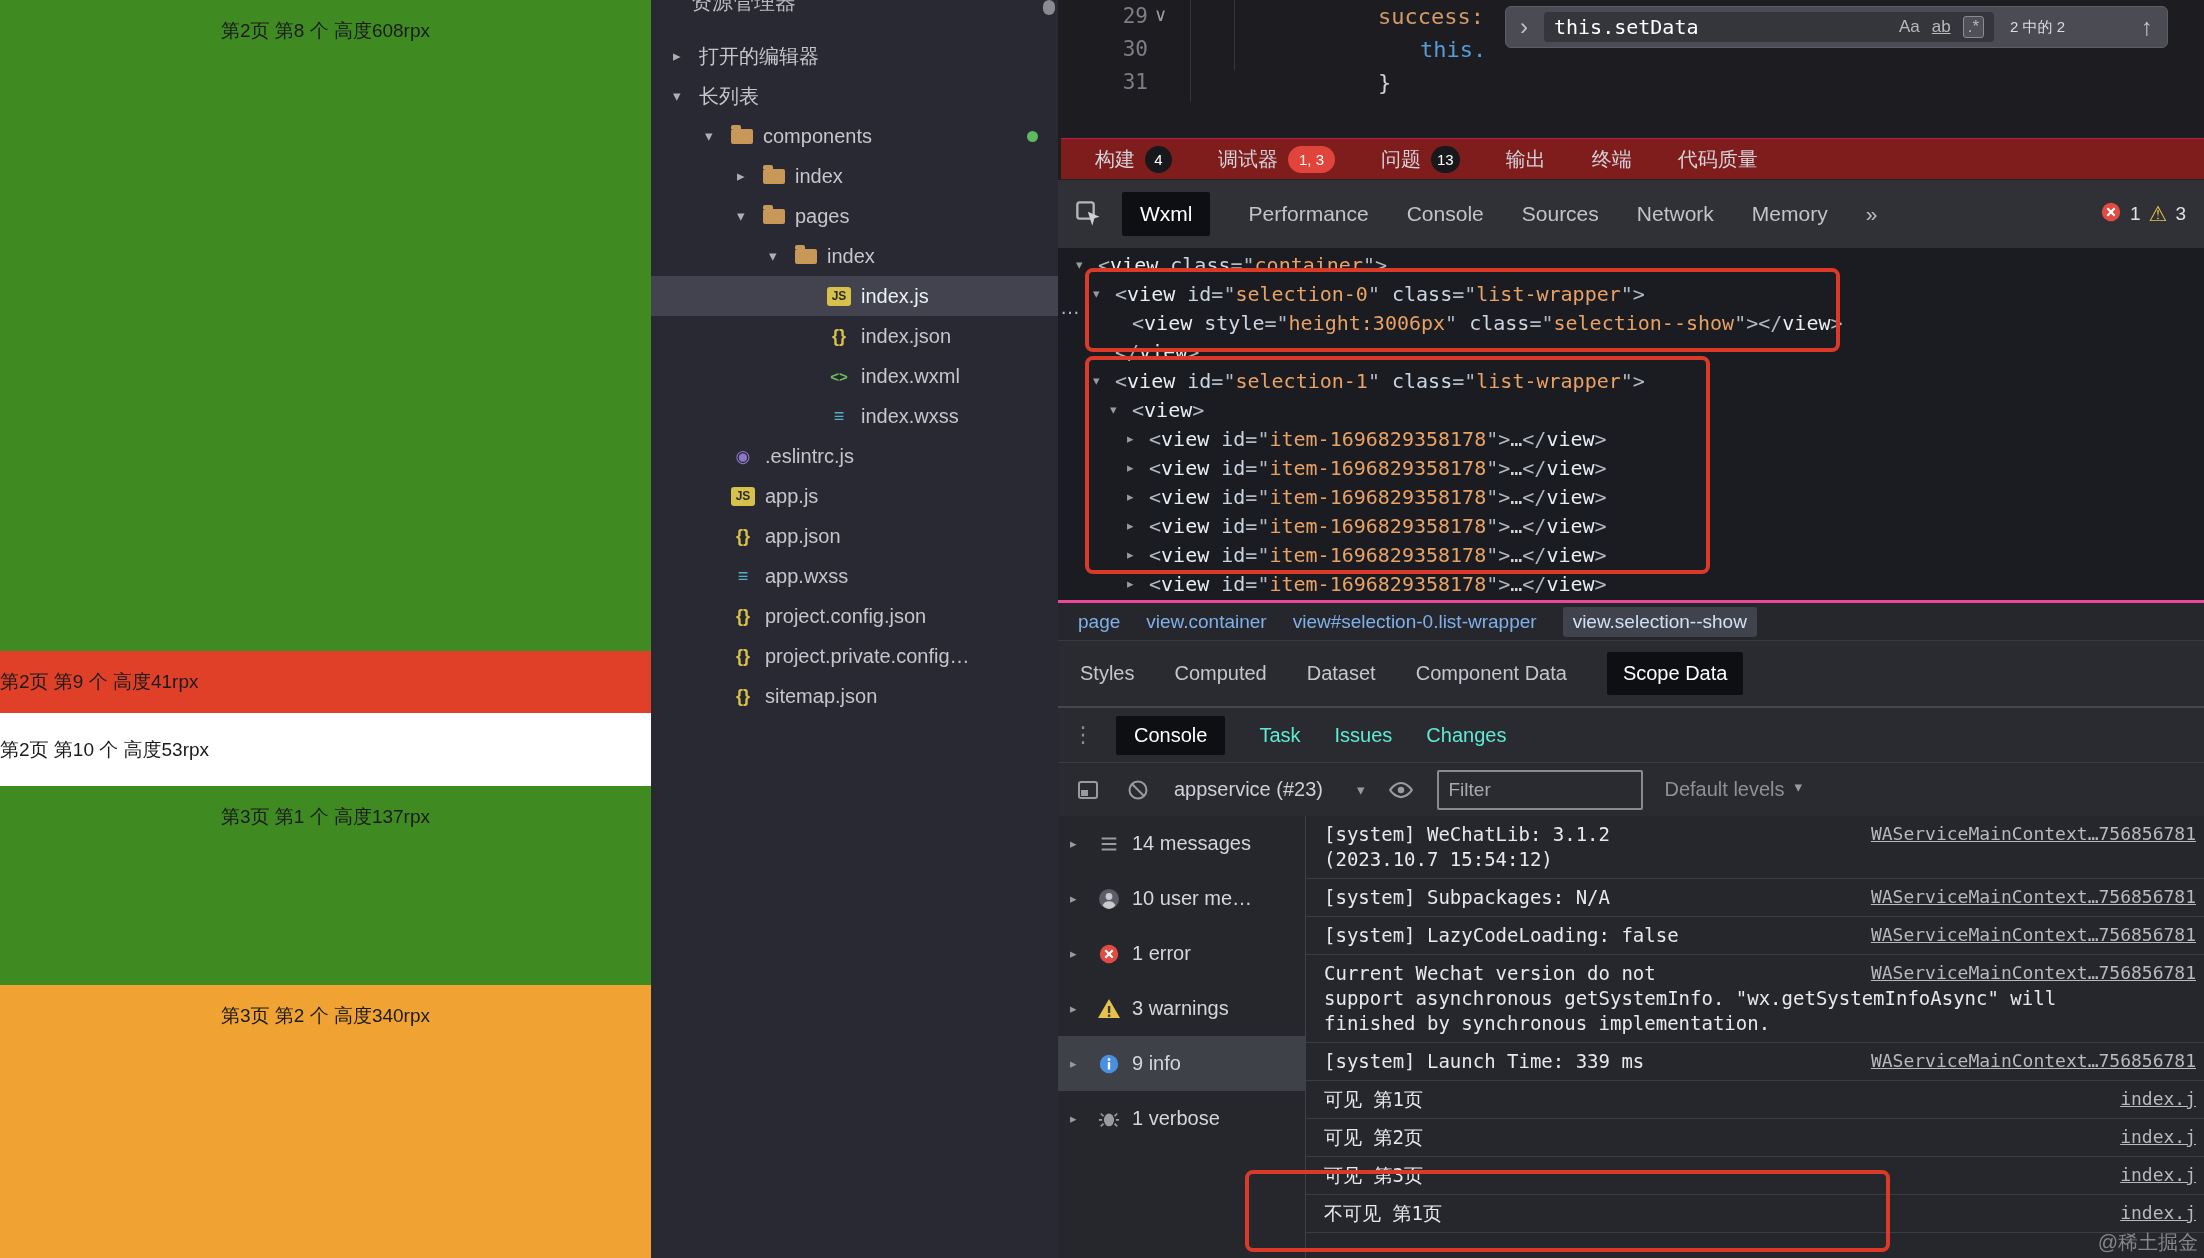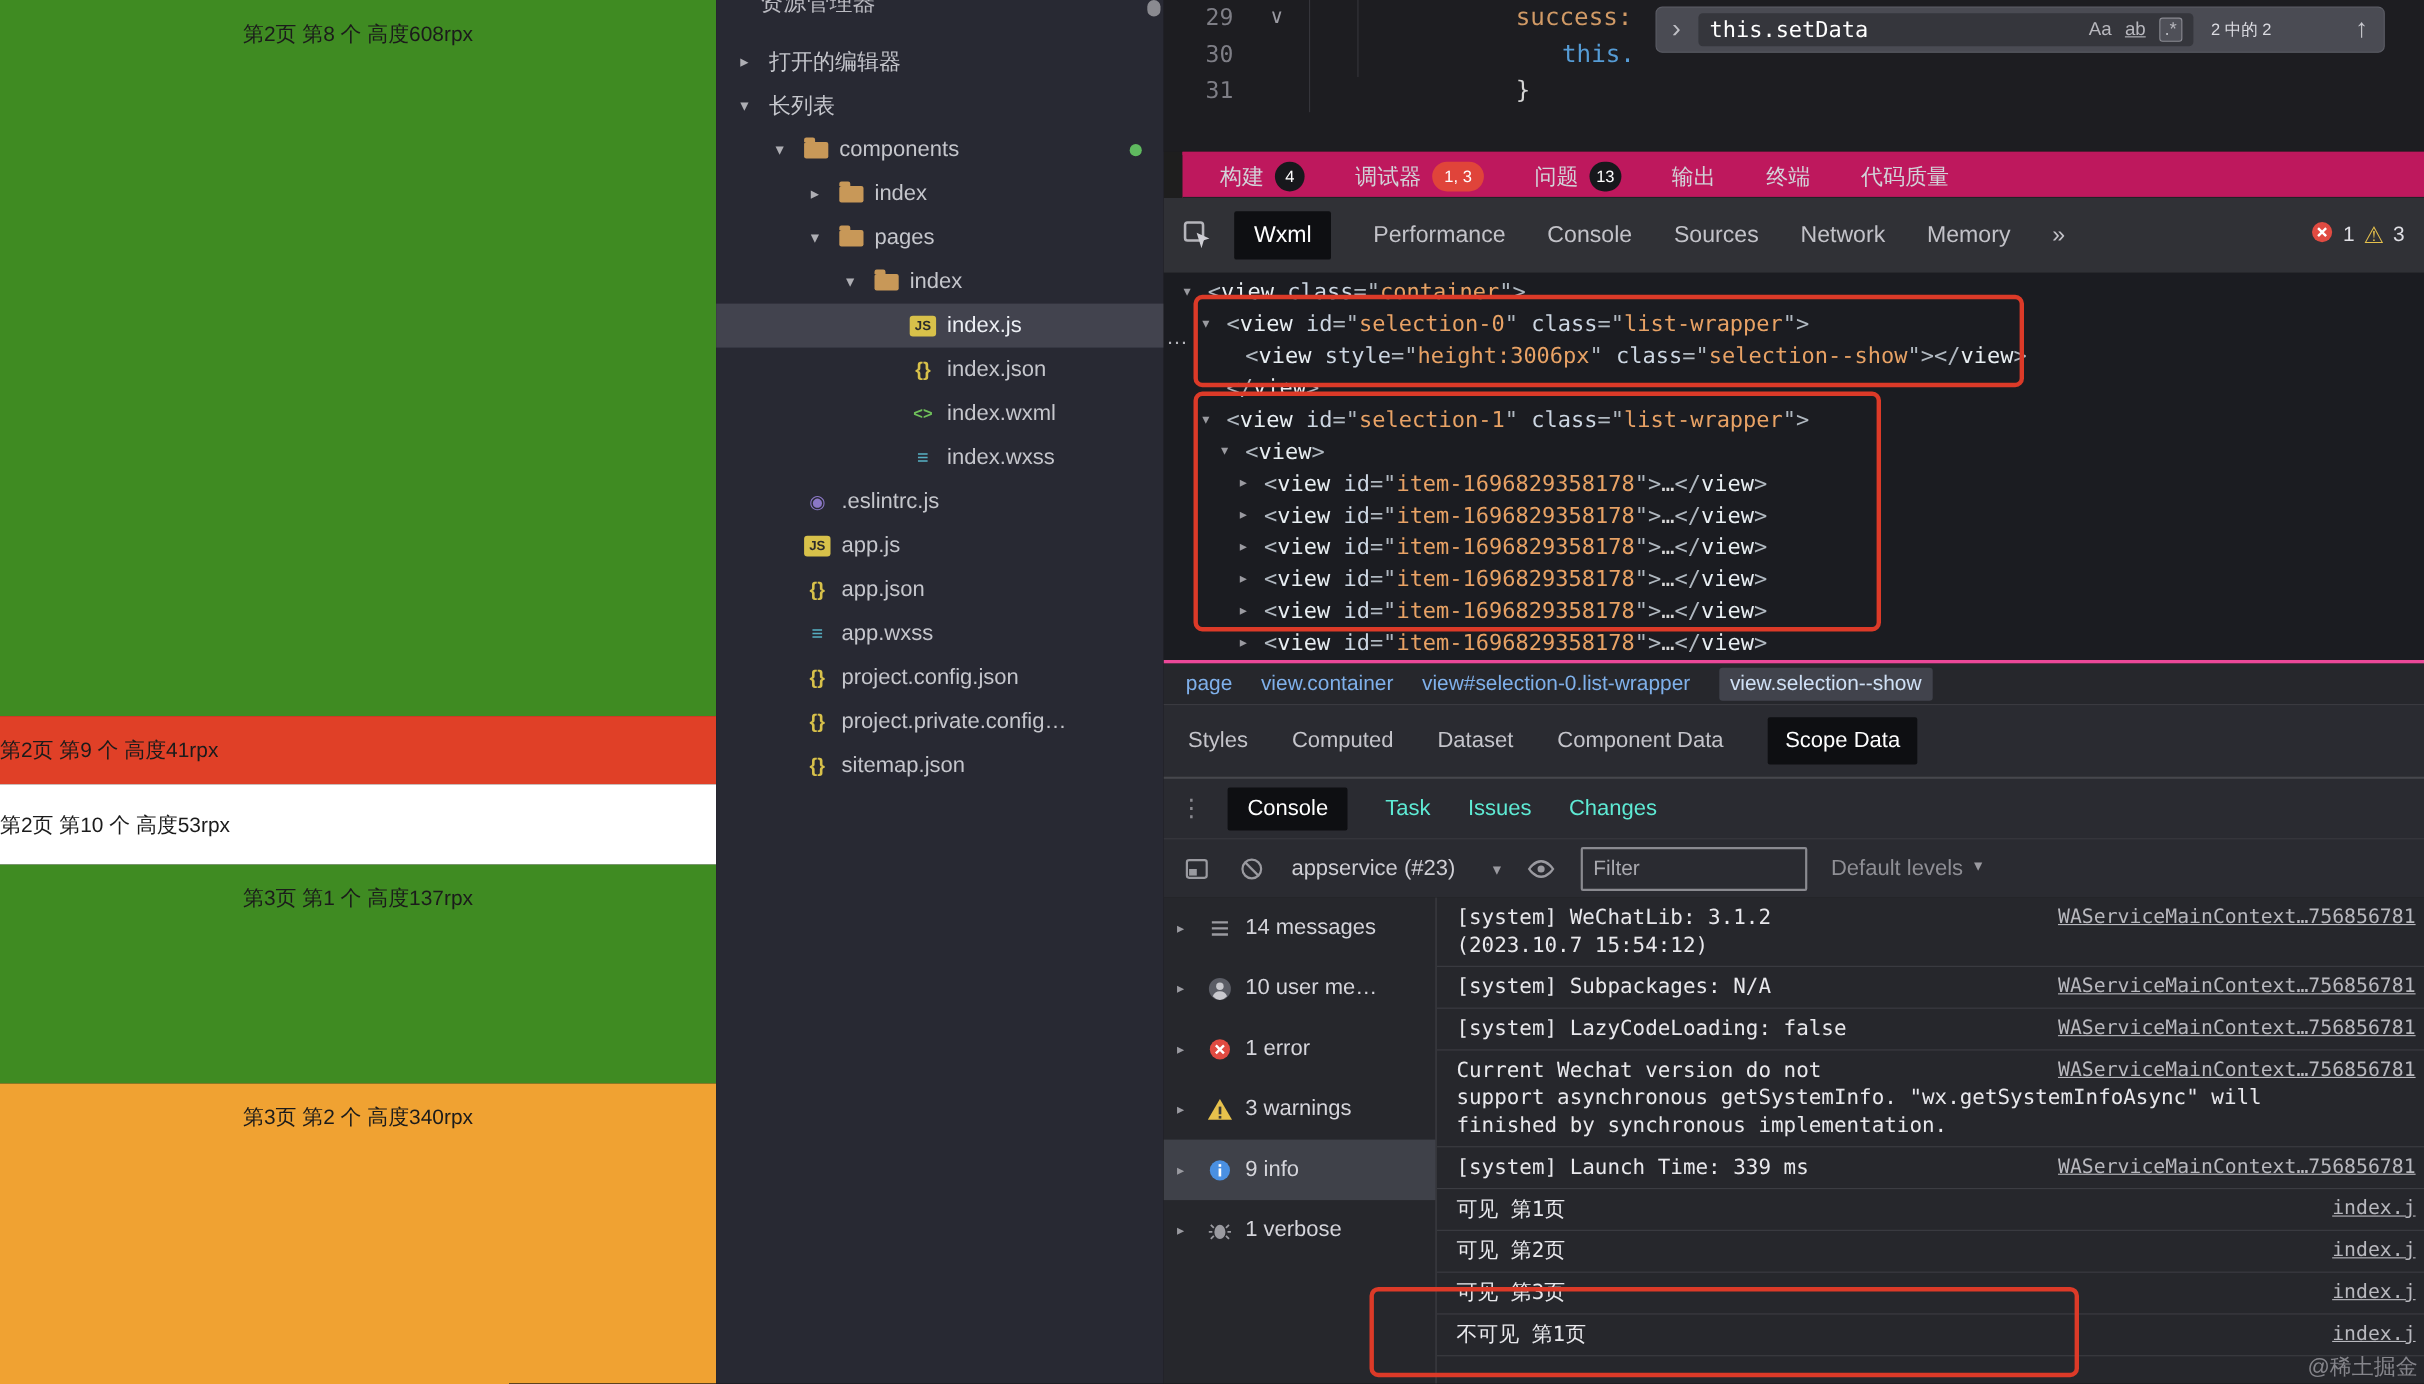--- a/index.html
+++ b/index.html
@@ -33,40 +33,40 @@
   .eslintbadge{color:#8b77c6;font-size:17px;width:24px;text-align:center;}
   .git-dot{width:11px;height:11px;border-radius:50%;background:#5fb95f;margin-left:auto;margin-right:20px;}
 
   
   .rightpane{position:absolute;left:1058px;top:0;width:1146px;height:1258px;background:#1e1e1e;}
 
   
   .editor{position:absolute;top:0;left:0;right:0;height:138px;background:#1d1d21;overflow:hidden;}
   .guide{position:absolute;width:1px;background:#35353b;top:0;}
   .g1{left:132px;height:102px;} .g2{left:176px;height:70px;}
-  .ed-num{position:absolute;left:38px;width:52px;color:#7e7e86;
+  .ed-num{position:absolute;left:38px;width:52px;text-align:right;color:#7e7e86;
           font-family:"DejaVu Sans Mono",monospace;font-size:21px;}
   .ed-fold{position:absolute;left:96px;color:#9a9aa2;font-size:18px;}
   .ed-code{position:absolute;font-family:"DejaVu Sans Mono",monospace;font-size:22px;white-space:pre;}
   .tk-key{color:#d19a66;} .tk-kw{color:#569cd6;} .tk-p{color:#d4d4d4;}
   .find-widget{position:absolute;left:447px;top:6px;right:36px;height:42px;background:#4a4b53;
                border:1px solid #5c5d66;border-radius:6px;display:flex;align-items:center;
                padding:0 14px;gap:16px;box-sizing:border-box;}
   .fw-chevron{color:#c0c0c6;font-size:24px;line-height:1;}
   .fw-input{display:flex;align-items:center;background:#35363c;border-radius:4px;padding:3px 10px;gap:12px;width:430px;}
   .fw-query{font-family:"DejaVu Sans Mono",monospace;font-size:20px;color:#fff;flex:1;}
   .fw-opt{color:#b8b8be;font-size:17px;}
   .fw-opt.word{text-decoration:underline;}
   .fw-opt.regex{border:1px solid #8a8a92;border-radius:3px;padding:0 4px;background:#4f5058;}
   .fw-count{color:#dcdce2;font-size:15px;white-space:nowrap;}
   .fw-up{margin-left:auto;color:#c8c8ce;font-size:24px;}
 
   
-  .toolstrip{position:absolute;top:138px;height:42px;left:17px;right:0;background:#be185d;
-             border-top:3px solid #be185d;border-bottom:1px solid #222226;
+  .toolstrip{position:absolute;top:138px;height:42px;left:3px;right:0;background:#7f1d1d;
+             border-top:1px solid #be185d;border-bottom:1px solid #222226;
              display:flex;align-items:center;gap:46px;padding-left:34px;box-sizing:border-box;}
   .pt-item{display:flex;align-items:center;gap:10px;font-size:20px;color:#d2d2d8;cursor:pointer;}
   .badge-dark{min-width:27px;height:27px;border-radius:14px;background:#17181c;color:#fff;font-size:15px;
               display:flex;align-items:center;justify-content:center;padding:0 6px;box-sizing:border-box;}
   .badge-red{height:27px;border-radius:14px;background:#e0443a;color:#fff;font-size:15px;
              display:flex;align-items:center;justify-content:center;padding:0 11px;}
 
   
   .dt-tabs{position:absolute;top:180px;height:68px;left:0;right:0;background:#303136;
            display:flex;align-items:center;padding-left:16px;box-sizing:border-box;}

